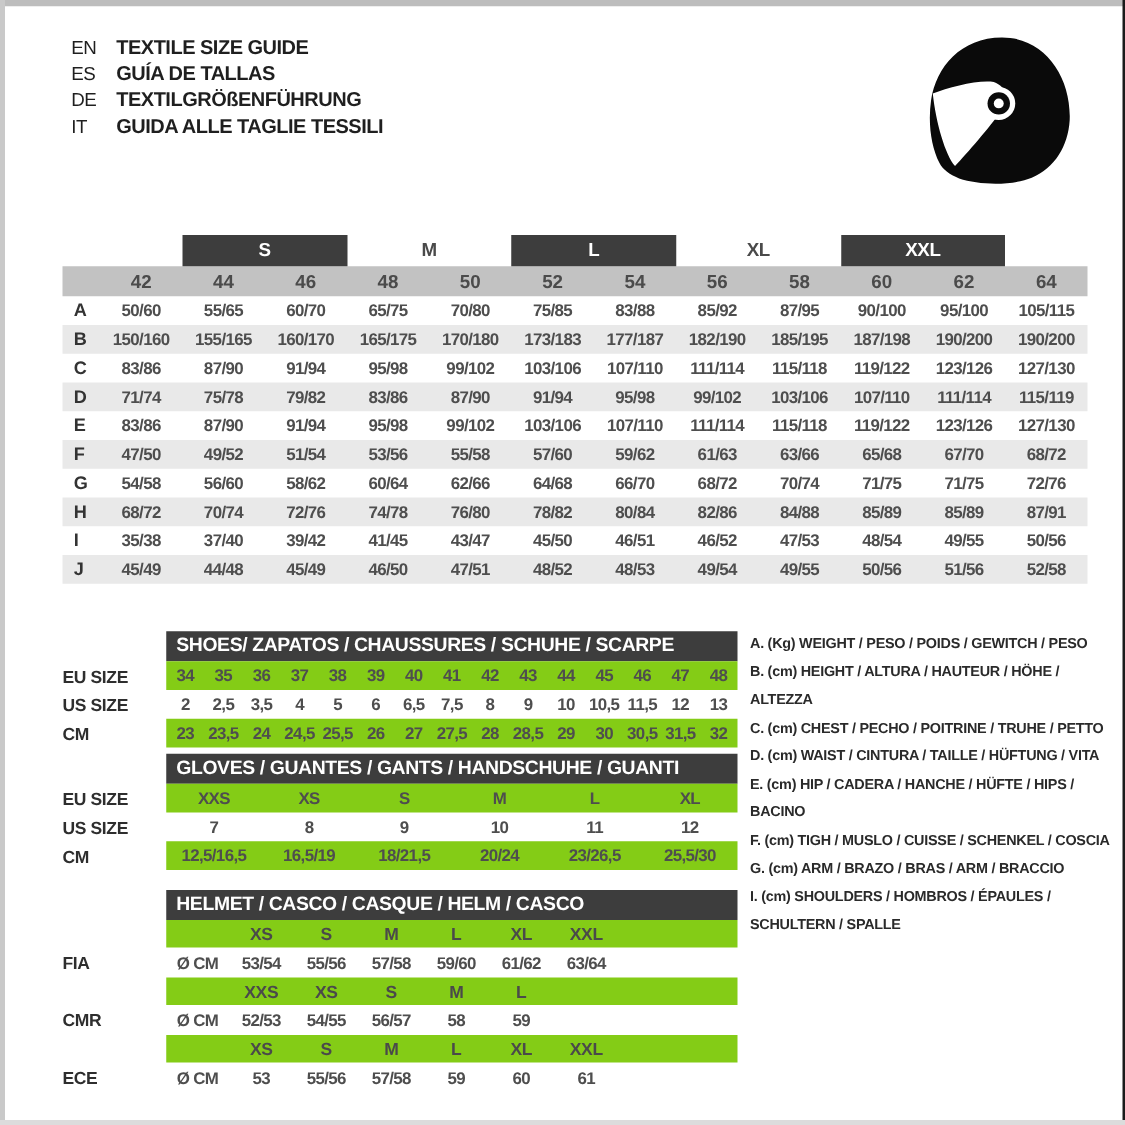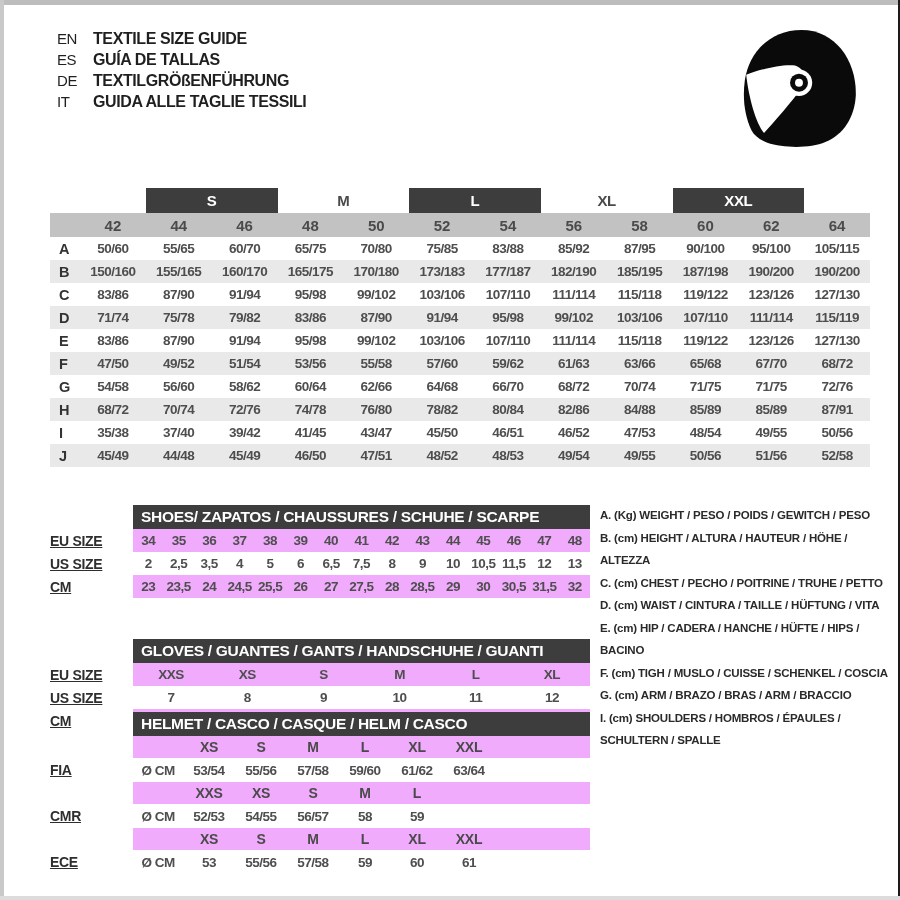--- a/index.html
+++ b/index.html
@@ -32,32 +32,32 @@
   .srow .cell{font-size:15px;font-weight:bold;color:#4b4b4b;}
   .drow{height:23px;}
   .drow.stripe{background:#e9e9e9;}
   .cell{display:flex;align-items:center;justify-content:center;height:100%;}
   .num{font-weight:bold;color:#4e4e4e;font-size:13.5px;letter-spacing:-0.5px;white-space:nowrap;}
   .rlabel{display:flex;align-items:center;padding-left:9px;font-weight:bold;font-size:14.5px;color:#333;}
 
   
   .bsection{position:absolute;left:50px;width:540px;}
   .shoes{top:505px;}
-  .gloves{top:603px;margin-top:36px;}
+  .gloves{top:603px;}
   .helmet-table{top:712px;}
   .tbar{margin-left:83px;height:24px;background:#3d3d3d;color:#fff;
         font-weight:bold;font-size:15.5px;letter-spacing:-0.3px;
         display:flex;align-items:center;padding-left:8px;box-sizing:border-box;}
   .brow{display:flex;height:23px;}
   .brow.h22{height:22px;}
   .brow.h24{height:24px;}
   .blabel{width:83px;display:flex;align-items:center;font-weight:bold;font-size:14px;
-          color:#2e2e2e;letter-spacing:-0.3px;flex:none;text-decoration:underline;}
+          color:#2e2e2e;letter-spacing:-0.3px;flex:none;}
   .bcells{flex:1;display:grid;}
-  .bcells.stripe{background:#f0abfc;}
+  .bcells.stripe{background:#84cc16;}
   .cols15{grid-template-columns:repeat(15,1fr);}
   .cols6{grid-template-columns:repeat(6,1fr);}
   .hcols{grid-template-columns:50px repeat(6,52px) 1fr;}
   .bnum{font-weight:bold;color:#4e4e4e;font-size:13.5px;letter-spacing:-0.5px;white-space:nowrap;}
   .bsz{font-weight:bold;color:#4a4a4a;font-size:14px;letter-spacing:-0.3px;}
 
   
   .legend{position:absolute;left:600px;top:504px;width:292px;}
   .legend-item{font-weight:bold;font-size:11.5px;color:#2a2a2a;letter-spacing:-0.2px;
                line-height:22.5px;}

